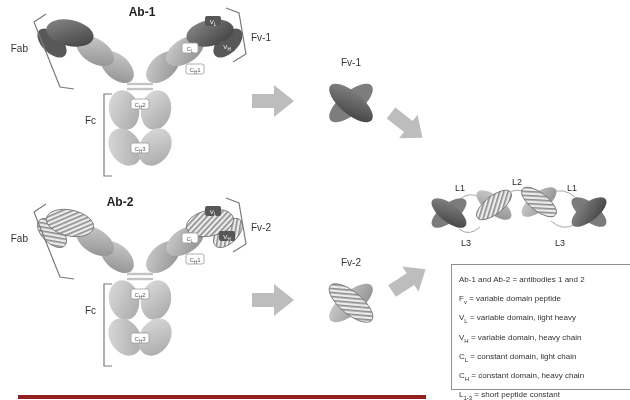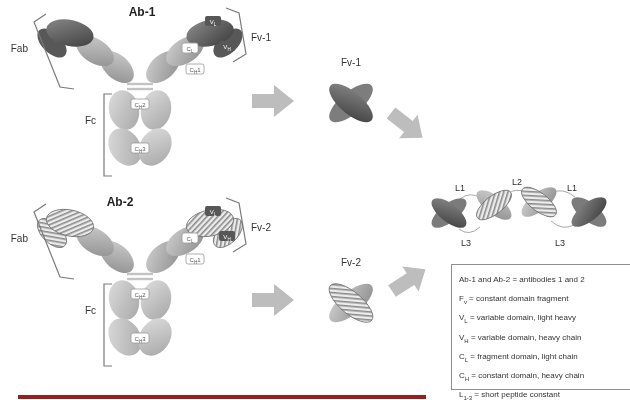--- a/index.html
+++ b/index.html
@@ -200,22 +200,22 @@
     <text class="linker-t" x="460" y="191" text-anchor="middle">L1</text>
     <text class="linker-t" x="517" y="185" text-anchor="middle">L2</text>
     <text class="linker-t" x="572" y="191" text-anchor="middle">L1</text>
     <text class="linker-t" x="466" y="246" text-anchor="middle">L3</text>
     <text class="linker-t" x="560" y="246" text-anchor="middle">L3</text>
   </g>
 </svg>
 
   <div class="legend">
     <div class="legend-line"><span>Ab-1 and Ab-2</span><sub></sub><span> = antibodies 1 and 2</span></div>
-    <div class="legend-line"><span>F</span><sub>v</sub><span> = constant domain fragment</span></div>
+    <div class="legend-line"><span>F</span><sub>v</sub><span> = variable domain peptide</span></div>
     <div class="legend-line"><span>V</span><sub>L</sub><span> = variable domain, light heavy</span></div>
     <div class="legend-line"><span>V</span><sub>H</sub><span> = variable domain, heavy chain</span></div>
-    <div class="legend-line"><span>C</span><sub>L</sub><span> = fragment domain, light chain</span></div>
+    <div class="legend-line"><span>C</span><sub>L</sub><span> = constant domain, light chain</span></div>
     <div class="legend-line"><span>C</span><sub>H</sub><span> = constant domain, heavy chain</span></div>
     <div class="legend-line"><span>L</span><sub>1-3</sub><span> = short peptide constant</span></div>
   </div>
 
   <div class="footer-line"></div>
 </div>
 
 </body></html>

